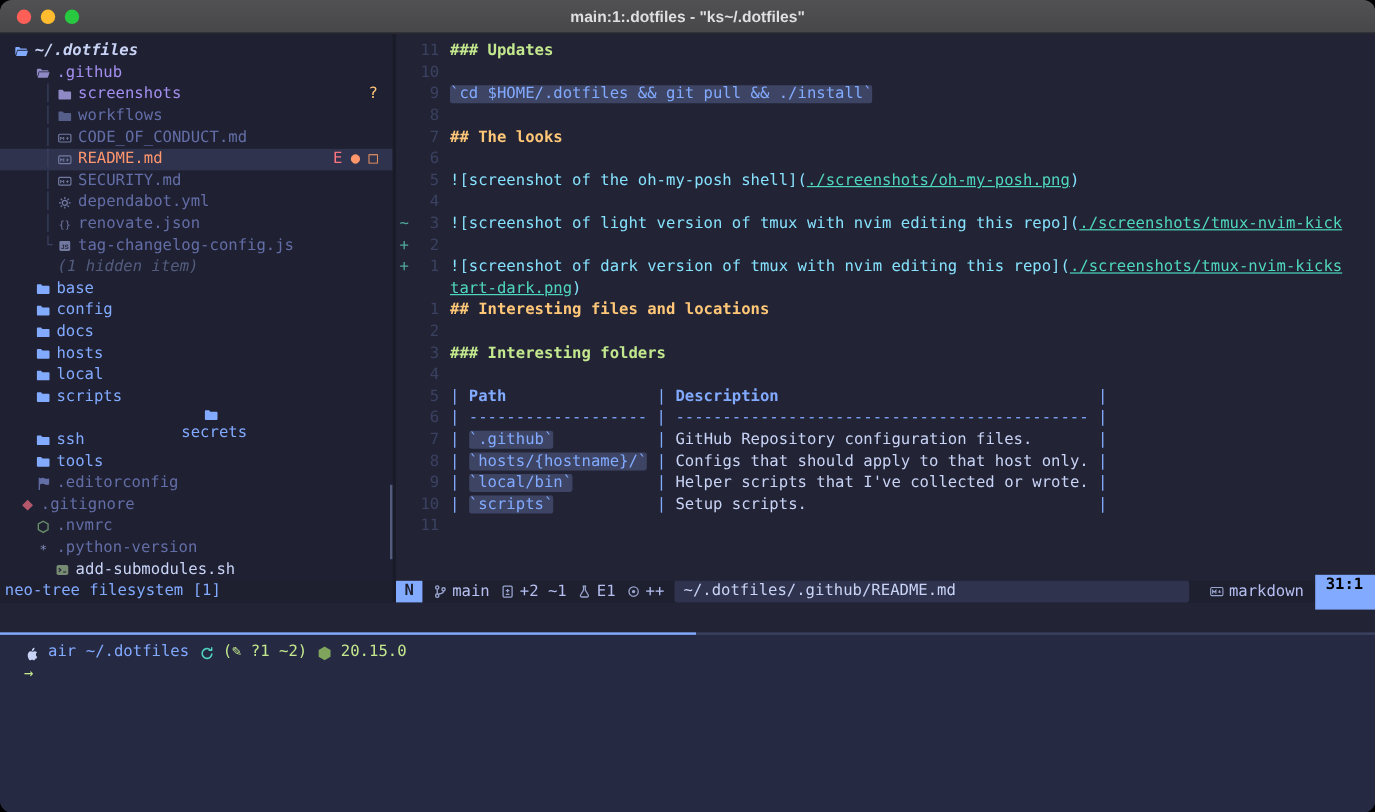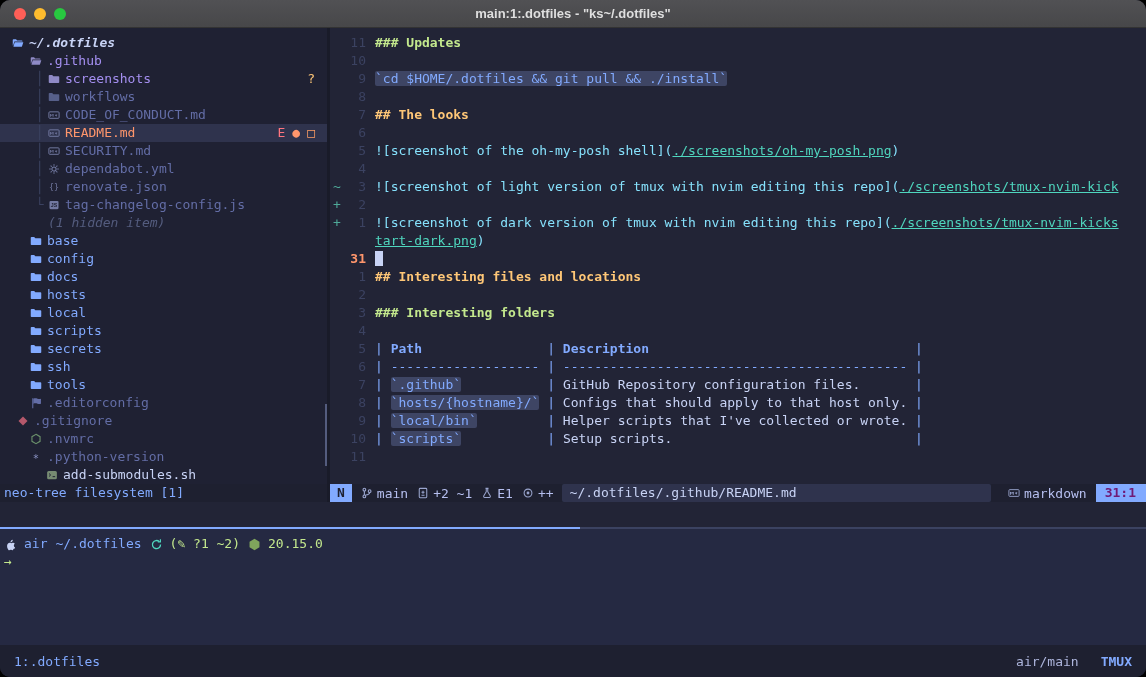--- a/index.html
+++ b/index.html
@@ -48,26 +48,26 @@
   .c-fg{color:#c8d3f5;}
   .c-tb{color:#82aaff;}
   .c-th{color:#82aaff;font-weight:bold;}
   
   .ed-status{position:absolute;left:0;right:0;bottom:0;height:18px;background:#1e2030;display:flex;align-items:center;color:#b6bff0;}
   .sl-mode{background:#82aaff;color:#1e2030;font-weight:bold;padding:0 7px;height:18px;line-height:18px;}
   .sl-icon{display:inline-flex;align-items:center;margin:0 4px 0 9px;color:#9aa5ce;}
   .sl-icon svg{width:12px;height:12px;}
   .sl-txt{color:#b6bff0;}
   .sl-path{flex:1;background:#2f334d;color:#c8d3f5;margin:0 8px;padding:0 8px;height:18px;line-height:18px;border-radius:2px;overflow:hidden;}
-  .sl-pos{background:#82aaff;color:#701a75;font-weight:bold;padding:0 10px 0 9px;margin-left:9px;height:18px;line-height:18px;}
+  .sl-pos{background:#82aaff;color:#000000;font-weight:bold;padding:0 10px 11px 9px;margin-left:9px;height:18px;line-height:18px;}
   
   .cmdline{height:25px;background:#222436;flex:0 0 auto;}
   .pane-border{height:2px;background:#3b4261;position:relative;flex:0 0 auto;}
   .pane-border .act{position:absolute;left:0;top:0;height:2px;width:580px;background:#82aaff;}
-  .shell{height:116px;background:#252942;flex:0 0 auto;padding:6px 0 0 4px;box-sizing:border-box;font-size:13px;}
+  .shell{height:148px;background:#252942;flex:0 0 auto;padding:6px 0 0 20px;box-sizing:border-box;font-size:13px;}
   .p-line{height:18px;line-height:18px;display:flex;align-items:center;white-space:pre;}
   .p-ic{display:inline-flex;align-items:center;margin-right:7px;}
   .p-ic svg{width:13px;height:13px;}
   .p-blue{color:#82aaff;margin-right:8px;}
   .p-git{color:#c3e88d;margin-right:8px;}
   .p-grn{color:#c3e88d;}
   .p-arrow{color:#c3e88d;}
   
   .tmuxbar{height:32px;background:#1e2030;display:flex;align-items:center;padding:0 14px;box-sizing:border-box;font-size:13px;flex:0 0 auto;}
   .tm-win{color:#82aaff;}
@@ -139,21 +139,21 @@
               </svg></span><span class="lc-blue">docs</span></div>
           <div class="nt-row" style="padding-left: 30px;"><span class="nt-icon" style="color: rgb(130, 170, 255);"><svg viewBox="0 0 16 16">
                 <path fill="currentColor" d="M1 3.5c0-.5.4-1 1-1h3.6l1.5 1.7H14c.6 0 1 .4 1 1v7c0 .6-.4 1-1 1H2c-.6 0-1-.4-1-1z"></path>
               </svg></span><span class="lc-blue">hosts</span></div>
           <div class="nt-row" style="padding-left: 30px;"><span class="nt-icon" style="color: rgb(130, 170, 255);"><svg viewBox="0 0 16 16">
                 <path fill="currentColor" d="M1 3.5c0-.5.4-1 1-1h3.6l1.5 1.7H14c.6 0 1 .4 1 1v7c0 .6-.4 1-1 1H2c-.6 0-1-.4-1-1z"></path>
               </svg></span><span class="lc-blue">local</span></div>
           <div class="nt-row" style="padding-left: 30px;"><span class="nt-icon" style="color: rgb(130, 170, 255);"><svg viewBox="0 0 16 16">
                 <path fill="currentColor" d="M1 3.5c0-.5.4-1 1-1h3.6l1.5 1.7H14c.6 0 1 .4 1 1v7c0 .6-.4 1-1 1H2c-.6 0-1-.4-1-1z"></path>
               </svg></span><span class="lc-blue">scripts</span></div>
-          <div class="nt-row" style="padding-left: 30px;"><span class="nt-icon" style="color: rgb(130, 170, 255);"><svg viewBox="0 0 16 16">
+          <div class="nt-row" style="padding-left: 30px; flex-direction: column;"><span class="nt-icon" style="color: rgb(130, 170, 255);"><svg viewBox="0 0 16 16">
                 <path fill="currentColor" d="M1 3.5c0-.5.4-1 1-1h3.6l1.5 1.7H14c.6 0 1 .4 1 1v7c0 .6-.4 1-1 1H2c-.6 0-1-.4-1-1z"></path>
               </svg></span><span class="lc-blue">secrets</span></div>
           <div class="nt-row" style="padding-left: 30px;"><span class="nt-icon" style="color: rgb(130, 170, 255);"><svg viewBox="0 0 16 16">
                 <path fill="currentColor" d="M1 3.5c0-.5.4-1 1-1h3.6l1.5 1.7H14c.6 0 1 .4 1 1v7c0 .6-.4 1-1 1H2c-.6 0-1-.4-1-1z"></path>
               </svg></span><span class="lc-blue">ssh</span></div>
           <div class="nt-row" style="padding-left: 30px;"><span class="nt-icon" style="color: rgb(130, 170, 255);"><svg viewBox="0 0 16 16">
                 <path fill="currentColor" d="M1 3.5c0-.5.4-1 1-1h3.6l1.5 1.7H14c.6 0 1 .4 1 1v7c0 .6-.4 1-1 1H2c-.6 0-1-.4-1-1z"></path>
               </svg></span><span class="lc-blue">tools</span></div>
           <div class="nt-row" style="padding-left: 30px;"><span class="nt-icon" style="color: rgb(99, 109, 166);"><svg viewBox="0 0 16 16" fill="currentColor">
                 <path d="M3 1.5h1.4V15H3z"></path>
@@ -184,21 +184,20 @@
           <div class="ed-line"><span class="ed-sign"></span><span class="ed-num">9</span><span class="ed-txt"><span class="c-code">`cd $HOME/.dotfiles &amp;&amp; git pull &amp;&amp; ./install`</span></span></div>
           <div class="ed-line"><span class="ed-sign"></span><span class="ed-num">8</span><span class="ed-txt"></span></div>
           <div class="ed-line"><span class="ed-sign"></span><span class="ed-num">7</span><span class="ed-txt"><span class="c-h2">## The looks</span></span></div>
           <div class="ed-line"><span class="ed-sign"></span><span class="ed-num">6</span><span class="ed-txt"></span></div>
           <div class="ed-line"><span class="ed-sign"></span><span class="ed-num">5</span><span class="ed-txt"><span class="c-alt">![screenshot of the oh-my-posh shell](</span><span class="c-link">./screenshots/oh-my-posh.png</span><span class="c-alt">)</span></span></div>
           <div class="ed-line"><span class="ed-sign"></span><span class="ed-num">4</span><span class="ed-txt"></span></div>
           <div class="ed-line"><span class="ed-sign">~</span><span class="ed-num">3</span><span class="ed-txt"><span class="c-alt">![screenshot of light version of tmux with nvim editing this repo](</span><span class="c-link">./screenshots/tmux-nvim-kick</span></span></div>
           <div class="ed-line"><span class="ed-sign">+</span><span class="ed-num">2</span><span class="ed-txt"></span></div>
           <div class="ed-line"><span class="ed-sign">+</span><span class="ed-num">1</span><span class="ed-txt"><span class="c-alt">![screenshot of dark version of tmux with nvim editing this repo](</span><span class="c-link">./screenshots/tmux-nvim-kicks</span></span></div>
           <div class="ed-line"><span class="ed-sign"></span><span class="ed-num"></span><span class="ed-txt"><span class="c-link">tart-dark.png</span><span class="c-alt">)</span></span></div>
-          <div class="ed-line"><span class="ed-sign"></span><span class="ed-num cur">31</span><span class="ed-txt"><span class="cursor"></span></span></div>
           <div class="ed-line"><span class="ed-sign"></span><span class="ed-num">1</span><span class="ed-txt"><span class="c-h2">## Interesting files and locations</span></span></div>
           <div class="ed-line"><span class="ed-sign"></span><span class="ed-num">2</span><span class="ed-txt"></span></div>
           <div class="ed-line"><span class="ed-sign"></span><span class="ed-num">3</span><span class="ed-txt"><span class="c-h3">### Interesting folders</span></span></div>
           <div class="ed-line"><span class="ed-sign"></span><span class="ed-num">4</span><span class="ed-txt"></span></div>
           <div class="ed-line"><span class="ed-sign"></span><span class="ed-num">5</span><span class="ed-txt"><span class="c-tb">| </span><span class="c-th">Path</span><span class="c-tb">               </span><span class="c-tb"> | </span><span class="c-th">Description</span><span class="c-tb">                                 </span><span class="c-tb"> |</span></span></div>
           <div class="ed-line"><span class="ed-sign"></span><span class="ed-num">6</span><span class="ed-txt"><span class="c-tb">| ------------------- | -------------------------------------------- |</span></span></div>
           <div class="ed-line"><span class="ed-sign"></span><span class="ed-num">7</span><span class="ed-txt"><span class="c-tb">| </span><span class="c-code">`.github`</span><span class="c-tb">          </span><span class="c-tb"> | </span><span class="c-fg">GitHub Repository configuration files.</span><span class="c-tb">      </span><span class="c-tb"> |</span></span></div>
           <div class="ed-line"><span class="ed-sign"></span><span class="ed-num">8</span><span class="ed-txt"><span class="c-tb">| </span><span class="c-code">`hosts/{hostname}/`</span><span class="c-tb"> | </span><span class="c-fg">Configs that should apply to that host only.</span><span class="c-tb"> |</span></span></div>
           <div class="ed-line"><span class="ed-sign"></span><span class="ed-num">9</span><span class="ed-txt"><span class="c-tb">| </span><span class="c-code">`local/bin`</span><span class="c-tb">        </span><span class="c-tb"> | </span><span class="c-fg">Helper scripts that I've collected or wrote.</span><span class="c-tb"> |</span></span></div>
           <div class="ed-line"><span class="ed-sign"></span><span class="ed-num">10</span><span class="ed-txt"><span class="c-tb">| </span><span class="c-code">`scripts`</span><span class="c-tb">          </span><span class="c-tb"> | </span><span class="c-fg">Setup scripts.</span><span class="c-tb">                              </span><span class="c-tb"> |</span></span></div>

